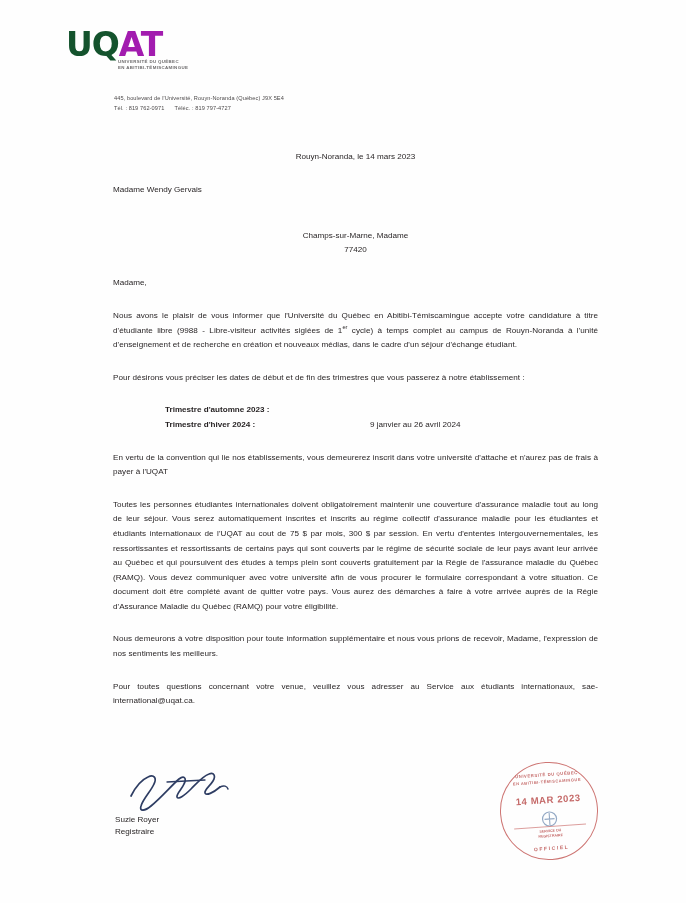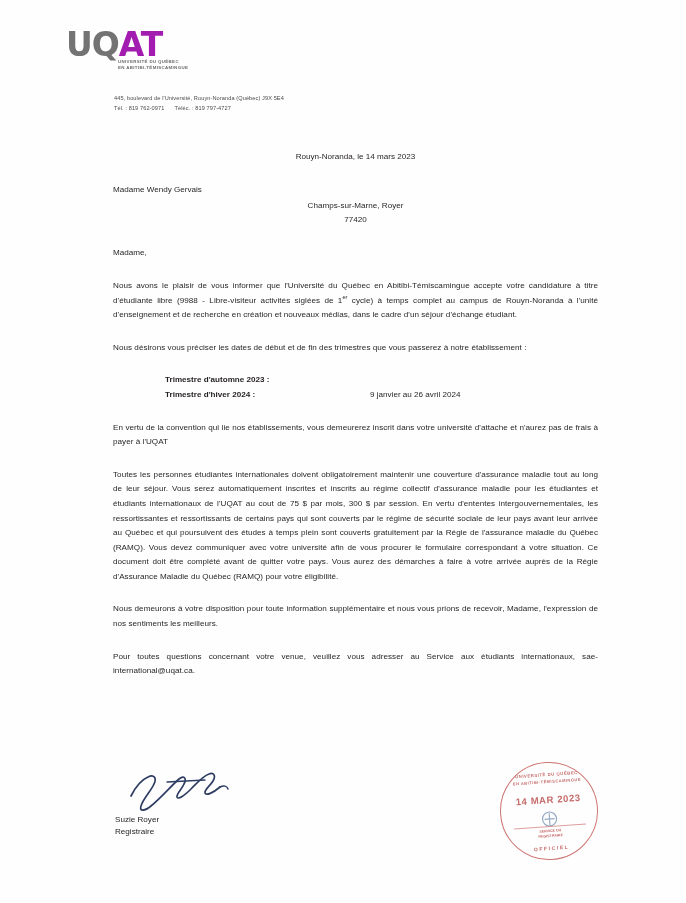--- a/index.html
+++ b/index.html
@@ -37,21 +37,21 @@
     height: 48px;
   }
   .logo-word {
     font-family: "DejaVu Sans", sans-serif;
     font-size: 33px;
     font-weight: bold;
     letter-spacing: -1px;
     line-height: 34px;
     white-space: nowrap;
   }
-  .logo-uq { color: #737373; }
+  .logo-uq { color: #14532d; }
   .logo-at { color: #a21caf; }
 
   .logo-sub {
     position: absolute;
     left: 52px;
     top: 31px;
     font-size: 4.4px;
     line-height: 5.6px;
     letter-spacing: 0.35px;
     color: #6c6a6b;
@@ -86,21 +86,21 @@
   .line { margin: 0; }
   .blk { margin: 0 0 18.5px 0; text-align: center; }
 
   .para {
     text-align: justify;
     text-justify: inter-word;
     margin: 0 0 18px 0;
     letter-spacing: 0.04px;
   }
 
-  .recipient { margin: 0 0 1px 0; }
+  .recipient { margin: 0 0 31px 0; }
   .salutation { margin: 0 0 18px 0; }
 
   
   .terms {
     margin: 0 0 18px 0;
     padding-left: 52px;
   }
   .terms-row {
     display: flex;
     line-height: 14.6px;
@@ -219,29 +219,29 @@
 
   <div class="content">
 
     <div class="blk">Rouyn-Noranda, le 14 mars 2023</div>
 
     <div class="recipient">
       <div class="line">Madame Wendy Gervais</div>
     </div>
 
     <div class="blk">
-      <div class="line">Champs-sur-Marne, Royer</div>
+      <div class="line">Champs-sur-Marne, Madame</div>
       <div class="line">77420</div>
     </div>
 
     <div class="salutation">Madame,</div>
 
     <p class="para">Nous avons le plaisir de vous informer que l'Université du Québec en Abitibi-Témiscamingue accepte votre candidature à titre d'étudiante libre (9988 - Libre-visiteur activités siglées de 1<sup class="ord">er</sup> cycle) à temps complet au campus de Rouyn-Noranda à l'unité d'enseignement et de recherche en création et nouveaux médias, dans le cadre d'un séjour d'échange étudiant.</p>
 
-    <p class="para">Nous désirons vous préciser les dates de début et de fin des trimestres que vous passerez à notre établissement :</p>
+    <p class="para">Pour désirons vous préciser les dates de début et de fin des trimestres que vous passerez à notre établissement :</p>
 
     <div class="terms">
       <div class="terms-row">
         <div class="terms-label">Trimestre d'automne 2023 :</div>
       </div>
       <div class="terms-row">
         <div class="terms-label">Trimestre d'hiver 2024 :</div>
         <div class="terms-value">9 janvier au 26 avril 2024</div>
       </div>
     </div>

